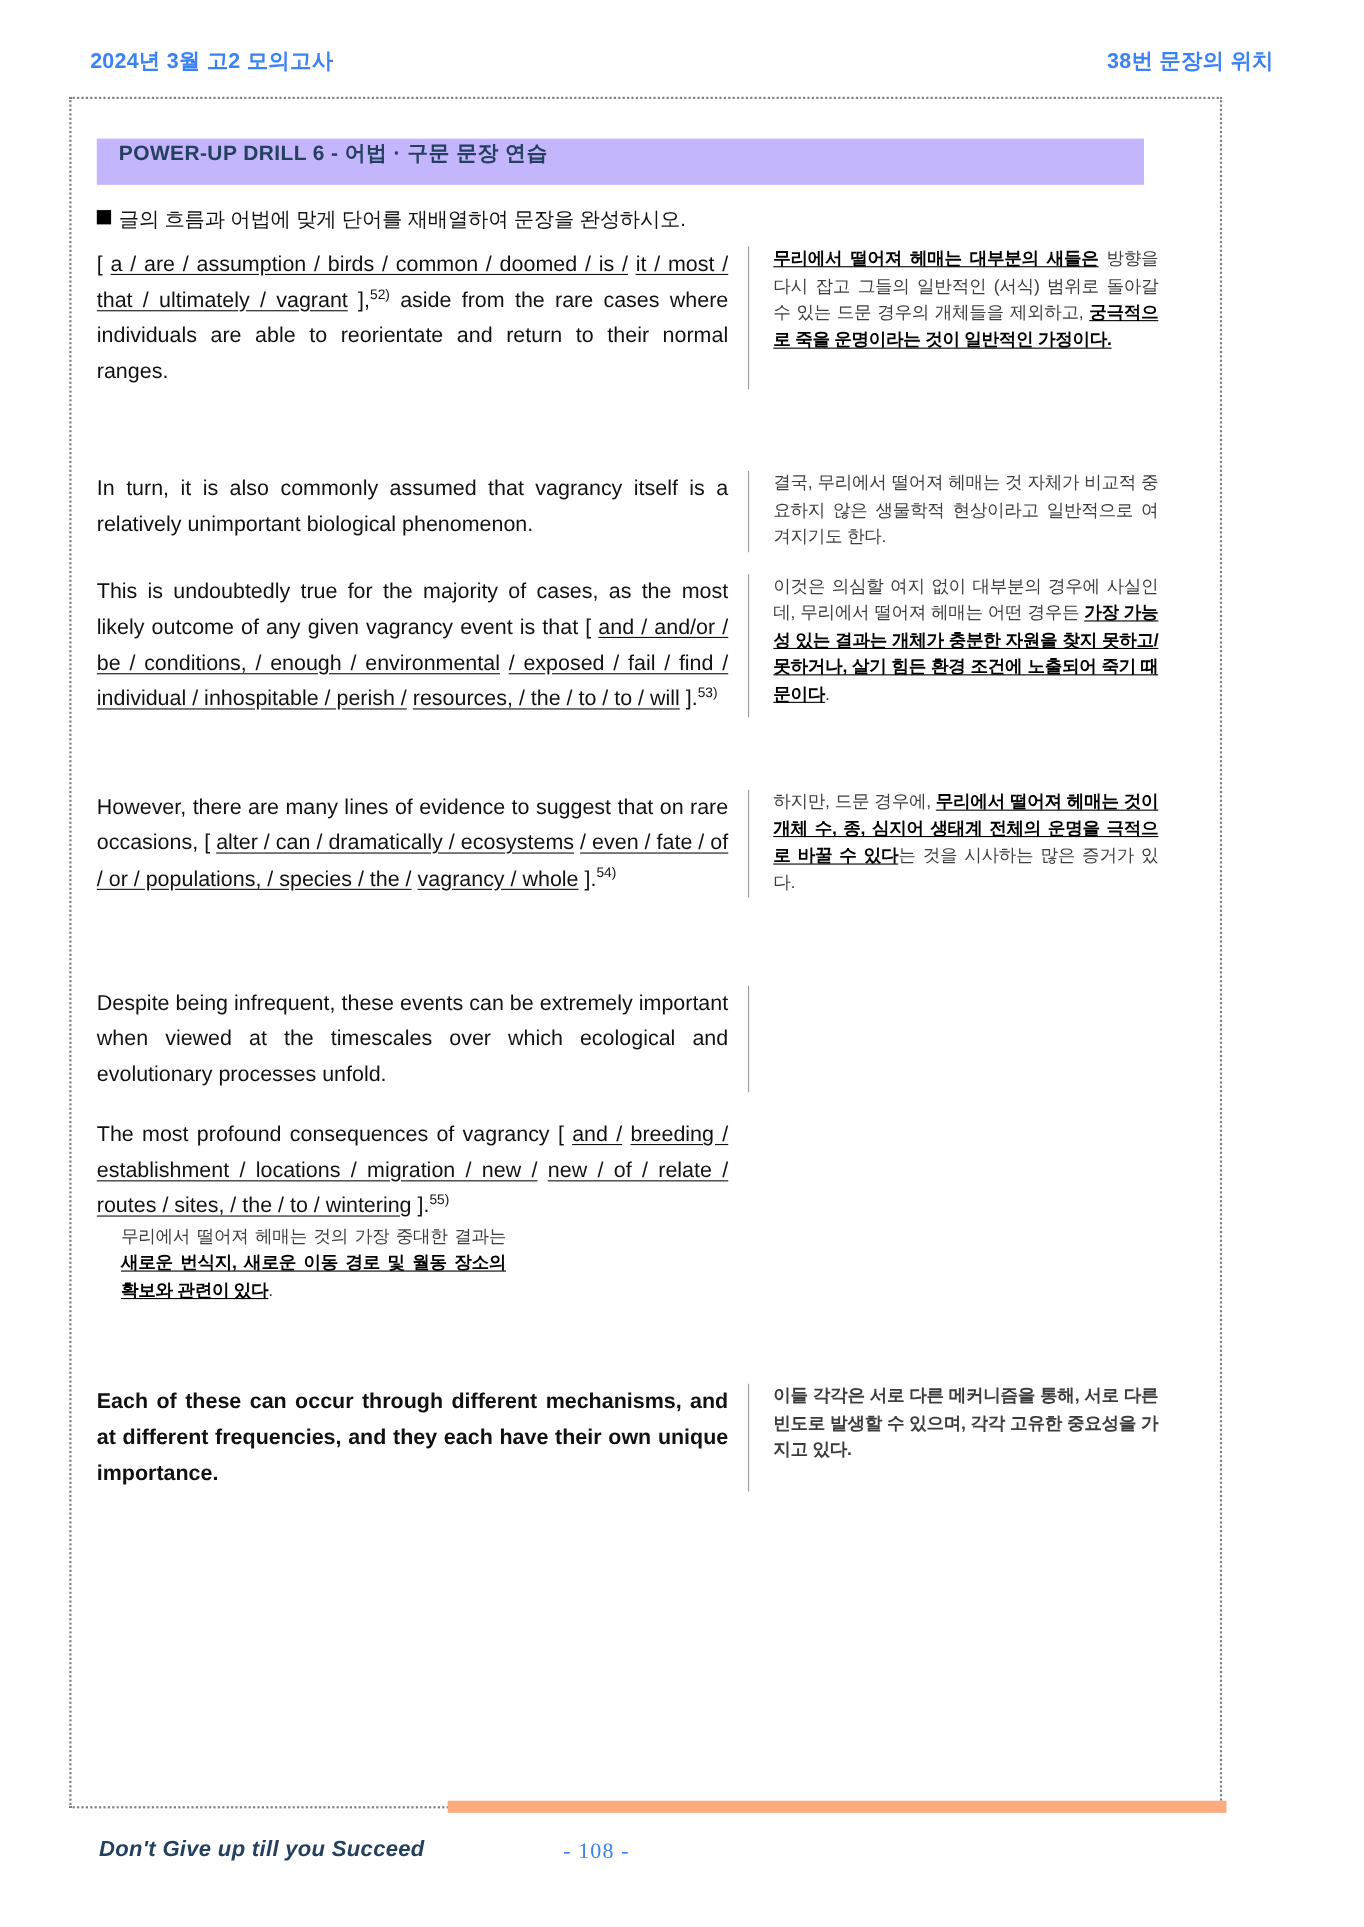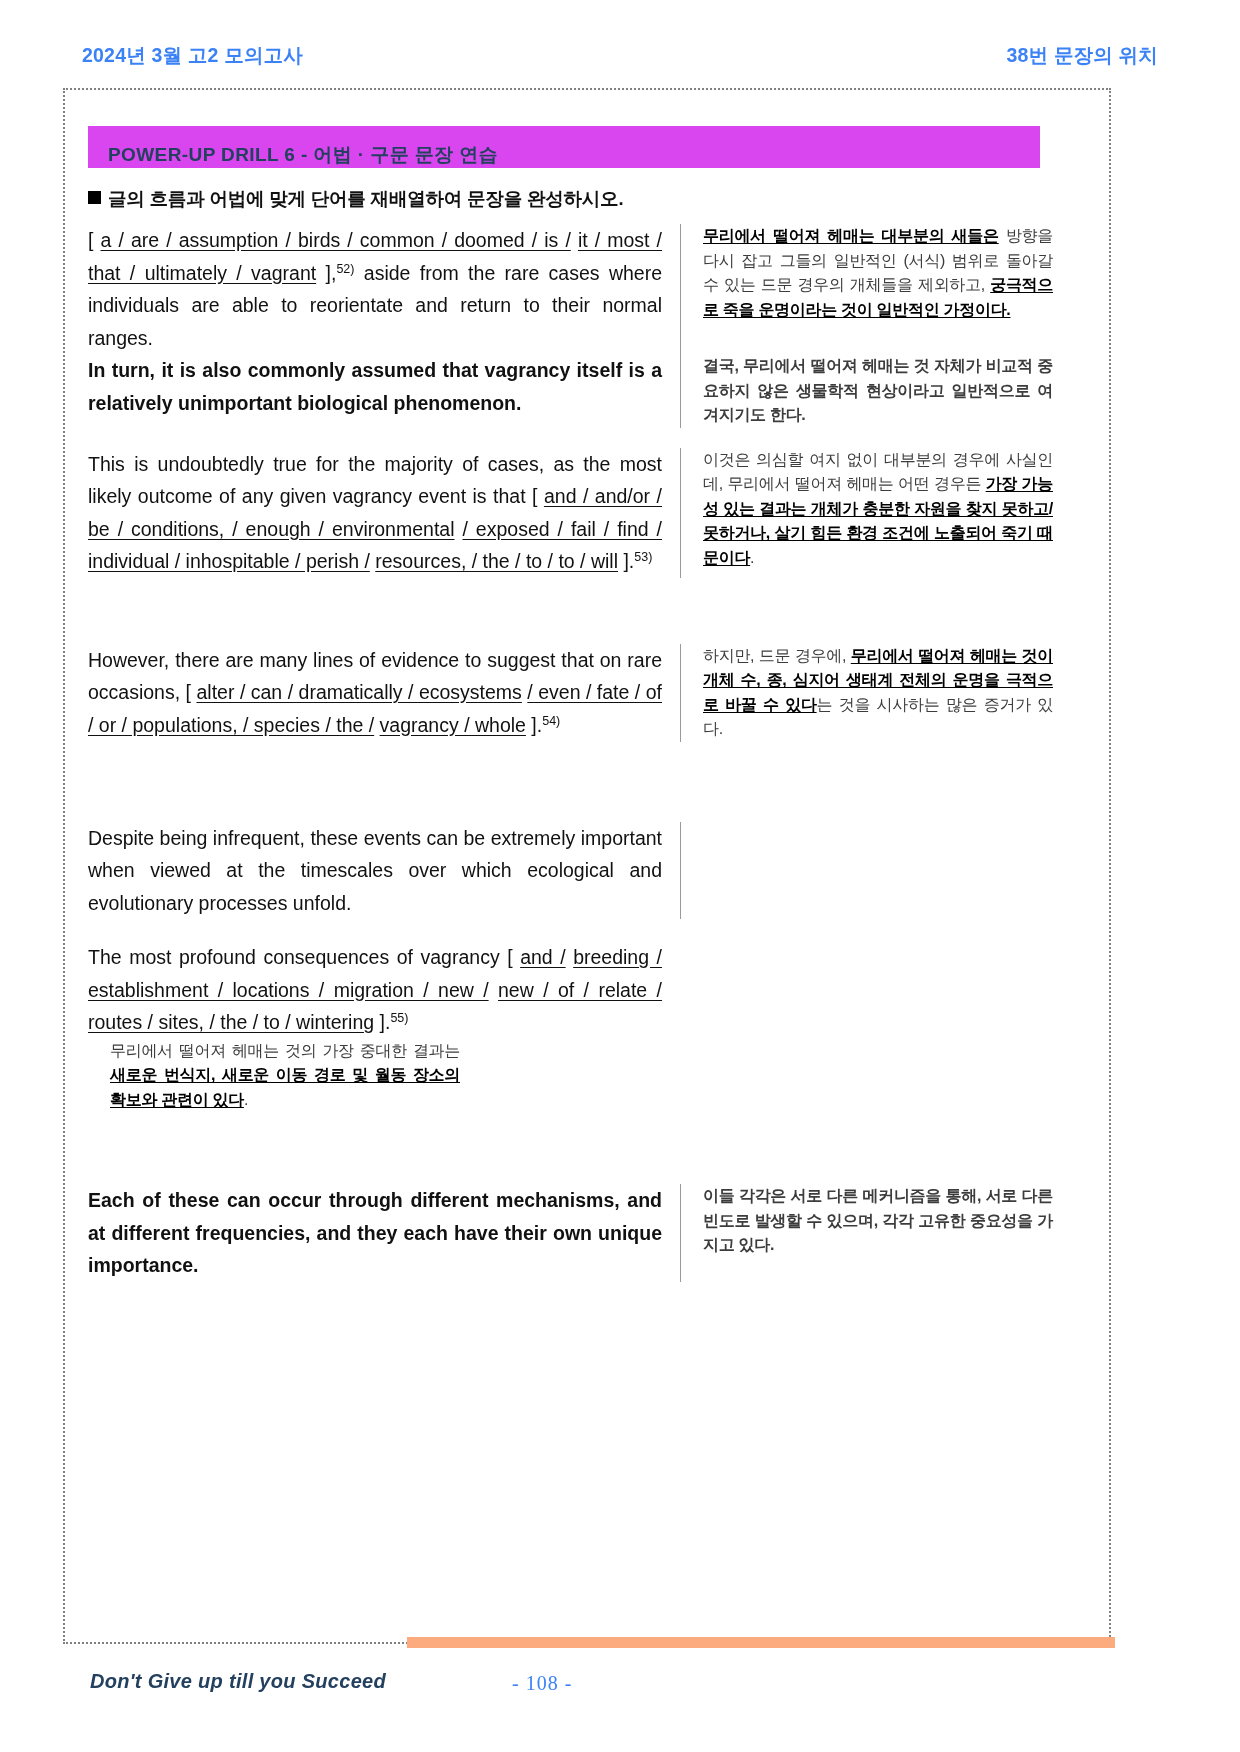--- a/index.html
+++ b/index.html
@@ -54,40 +54,40 @@
     background: #fbab7e;
   }
 
   
   .drill-band {
     position: absolute;
     top: 36px;
     left: 23px;
     width: 952px;
     height: 42px;
-    background: #d946ef;
+    background: #c4b5fd;
     display: flex;
-    align-items: flex-end;
+    align-items: flex-start;
   }
   .drill-band-label {
     margin-left: 20px;
     font-size: 19px;
     font-weight: 700;
     color: #24405f;
     letter-spacing: .4px;
   }
 
   
   .instruction {
     position: absolute;
     top: 96px;
     left: 23px;
     width: 960px;
     font-size: 18.5px;
-    font-weight: 700;
+    font-weight: 400;
     color: #111;
     letter-spacing: -.2px;
   }
   .instruction .bullet {
     display: inline-block;
     width: 13px;
     height: 13px;
     background: #000;
     margin-right: 7px;
     vertical-align: 1px;
@@ -198,21 +198,21 @@
   <div class="instruction">
     <span class="bullet"></span><span>글의 흐름과 어법에 맞게 단어를 재배열하여 문장을 완성하시오.</span>
   </div>
 
   <div class="body-grid" id="body-grid">
       <div class="row" style="margin-top: 0px;">
         <div class="col-en"><span>[ </span><u class="scramble">a / are / assumption / birds / common / doomed / is /</u> <u class="scramble">it / most / that / ultimately / vagrant</u> <span>],</span><sup class="fn">52)</sup><span> aside from the rare cases where individuals are able to reorientate and return to their normal ranges.</span></div>
         <div class="col-rule"></div>
         <div class="col-ko"><b class="key">무리에서 떨어져 헤매는 대부분의 새들은</b><span> 방향을 다시 잡고 그들의 일반적인 (서식) 범위로 돌아갈 수 있는 드문 경우의 개체들을 제외하고, </span><b class="key">궁극적으로 죽을 운명이라는 것이 일반적인 가정이다.</b></div>
       </div>
-      <div class="row" style=" font-weight: bold;">
+      <div class="row" style="margin-top: 74px;">
         <div class="col-en"><span>In turn, it is also commonly assumed that vagrancy itself is a relatively unimportant biological phenomenon.</span></div>
         <div class="col-rule"></div>
         <div class="col-ko"><span>결국, 무리에서 떨어져 헤매는 것 자체가 비교적 중요하지 않은 생물학적 현상이라고 일반적으로 여겨지기도 한다.</span></div>
       </div>
       <div class="row" style="margin-top: 20px;">
         <div class="col-en"><span>This is undoubtedly true for the majority of cases, as the most likely outcome of any given vagrancy event is that </span><span>[ </span><u class="scramble">and / and/or / be / conditions, / enough / environmental</u> <u class="scramble">/ exposed / fail / find / individual / inhospitable / perish /</u> <u class="scramble">resources, / the / to / to / will</u> <span>].</span><sup class="fn">53)</sup></div>
         <div class="col-rule"></div>
         <div class="col-ko"><span>이것은 의심할 여지 없이 대부분의 경우에 사실인데, 무리에서 떨어져 헤매는 어떤 경우든 </span><b class="key">가장 가능성 있는 결과는 개체가 충분한 자원을 찾지 못하고/못하거나, 살기 힘든 환경 조건에 노출되어 죽기 때문이다</b><span>.</span></div>
       </div>
       <div class="row" style="margin-top: 66px;">

